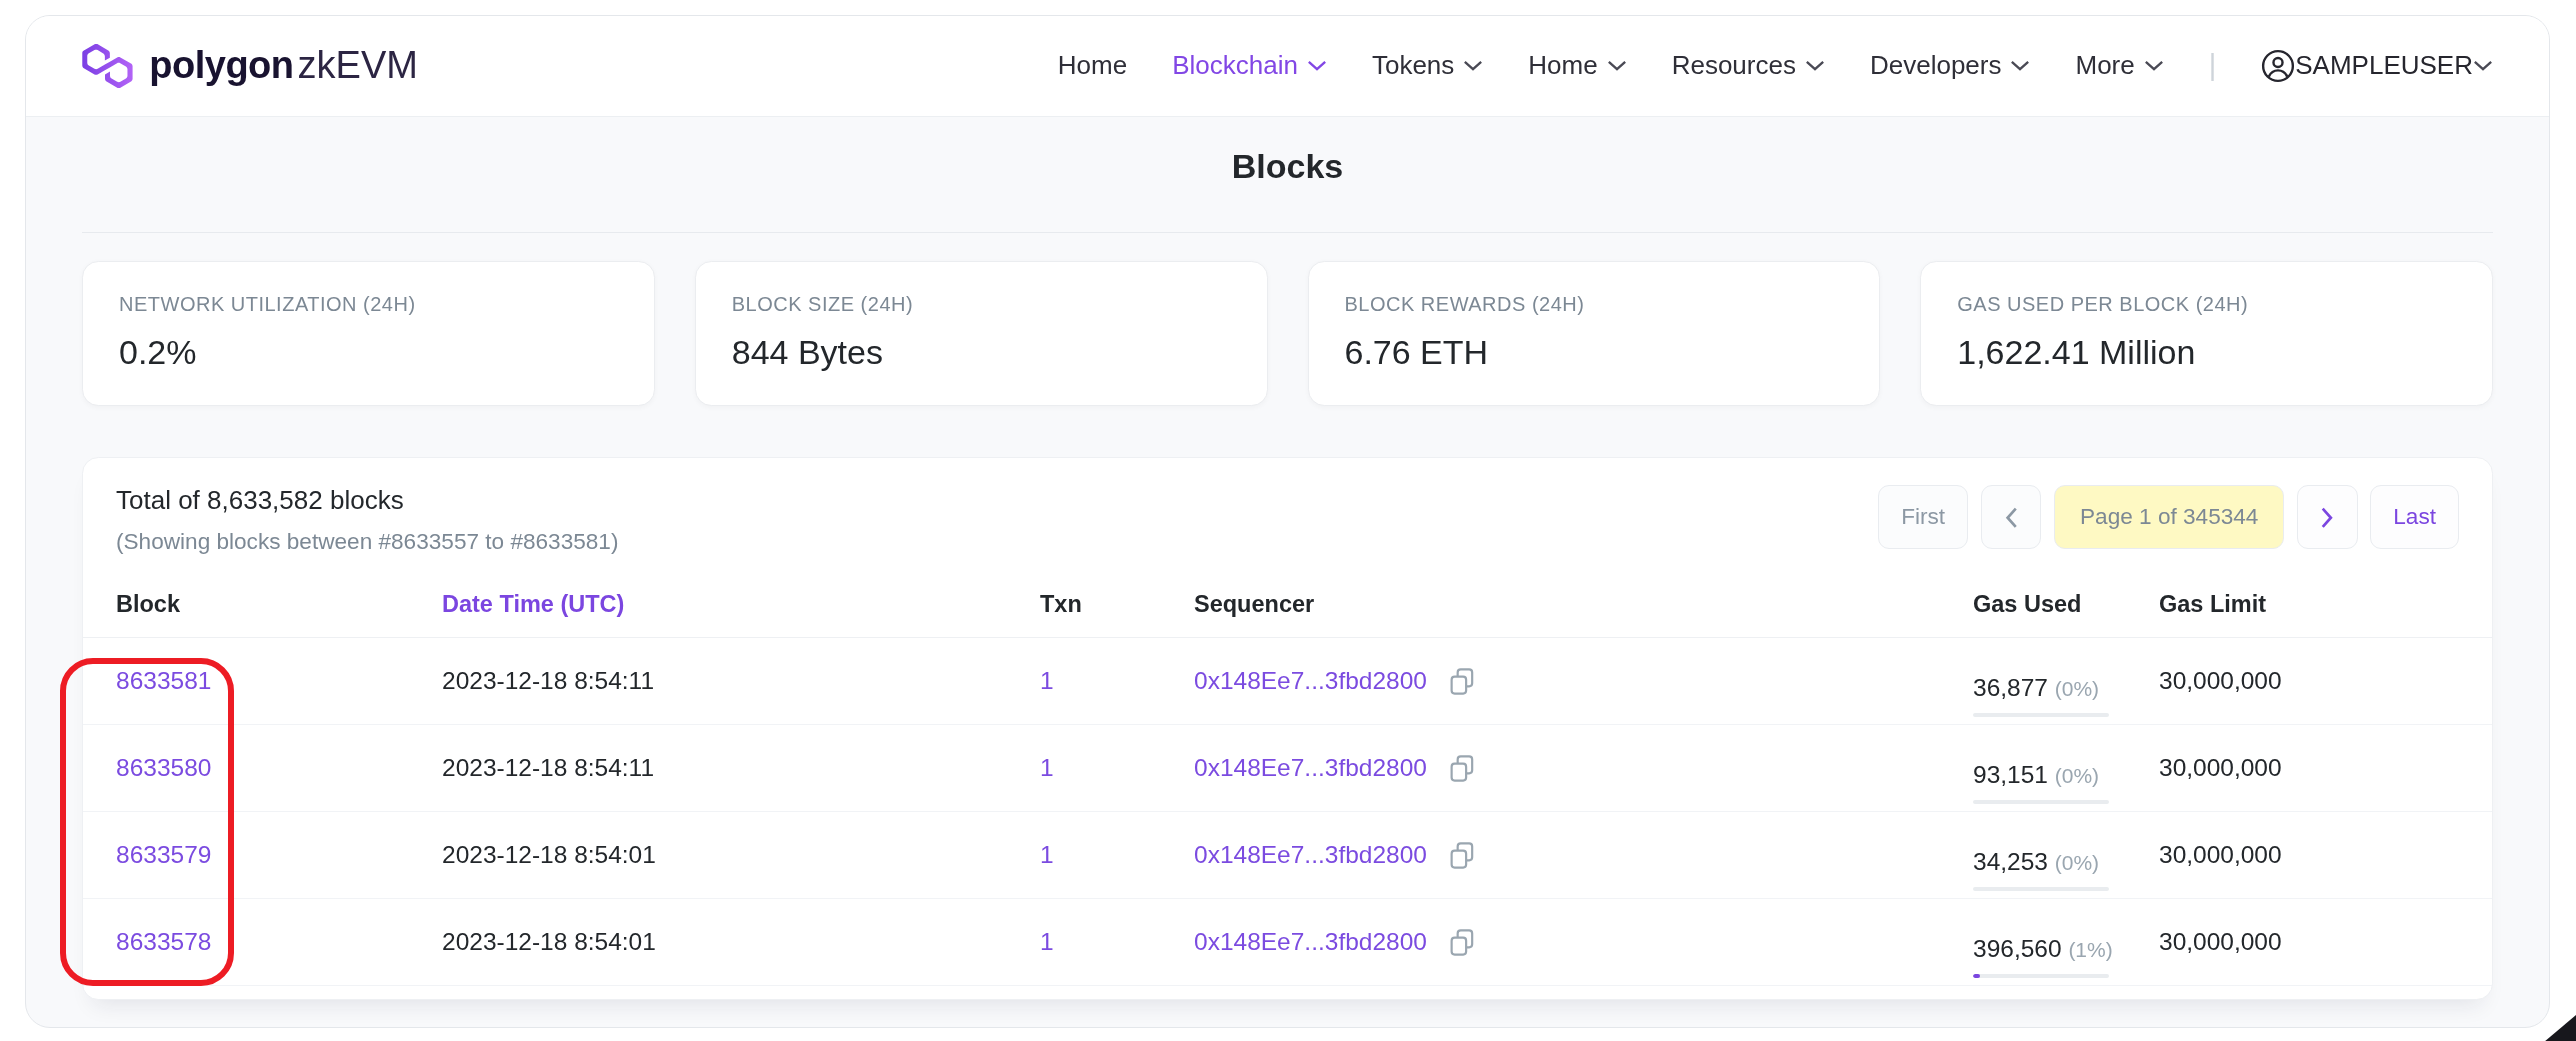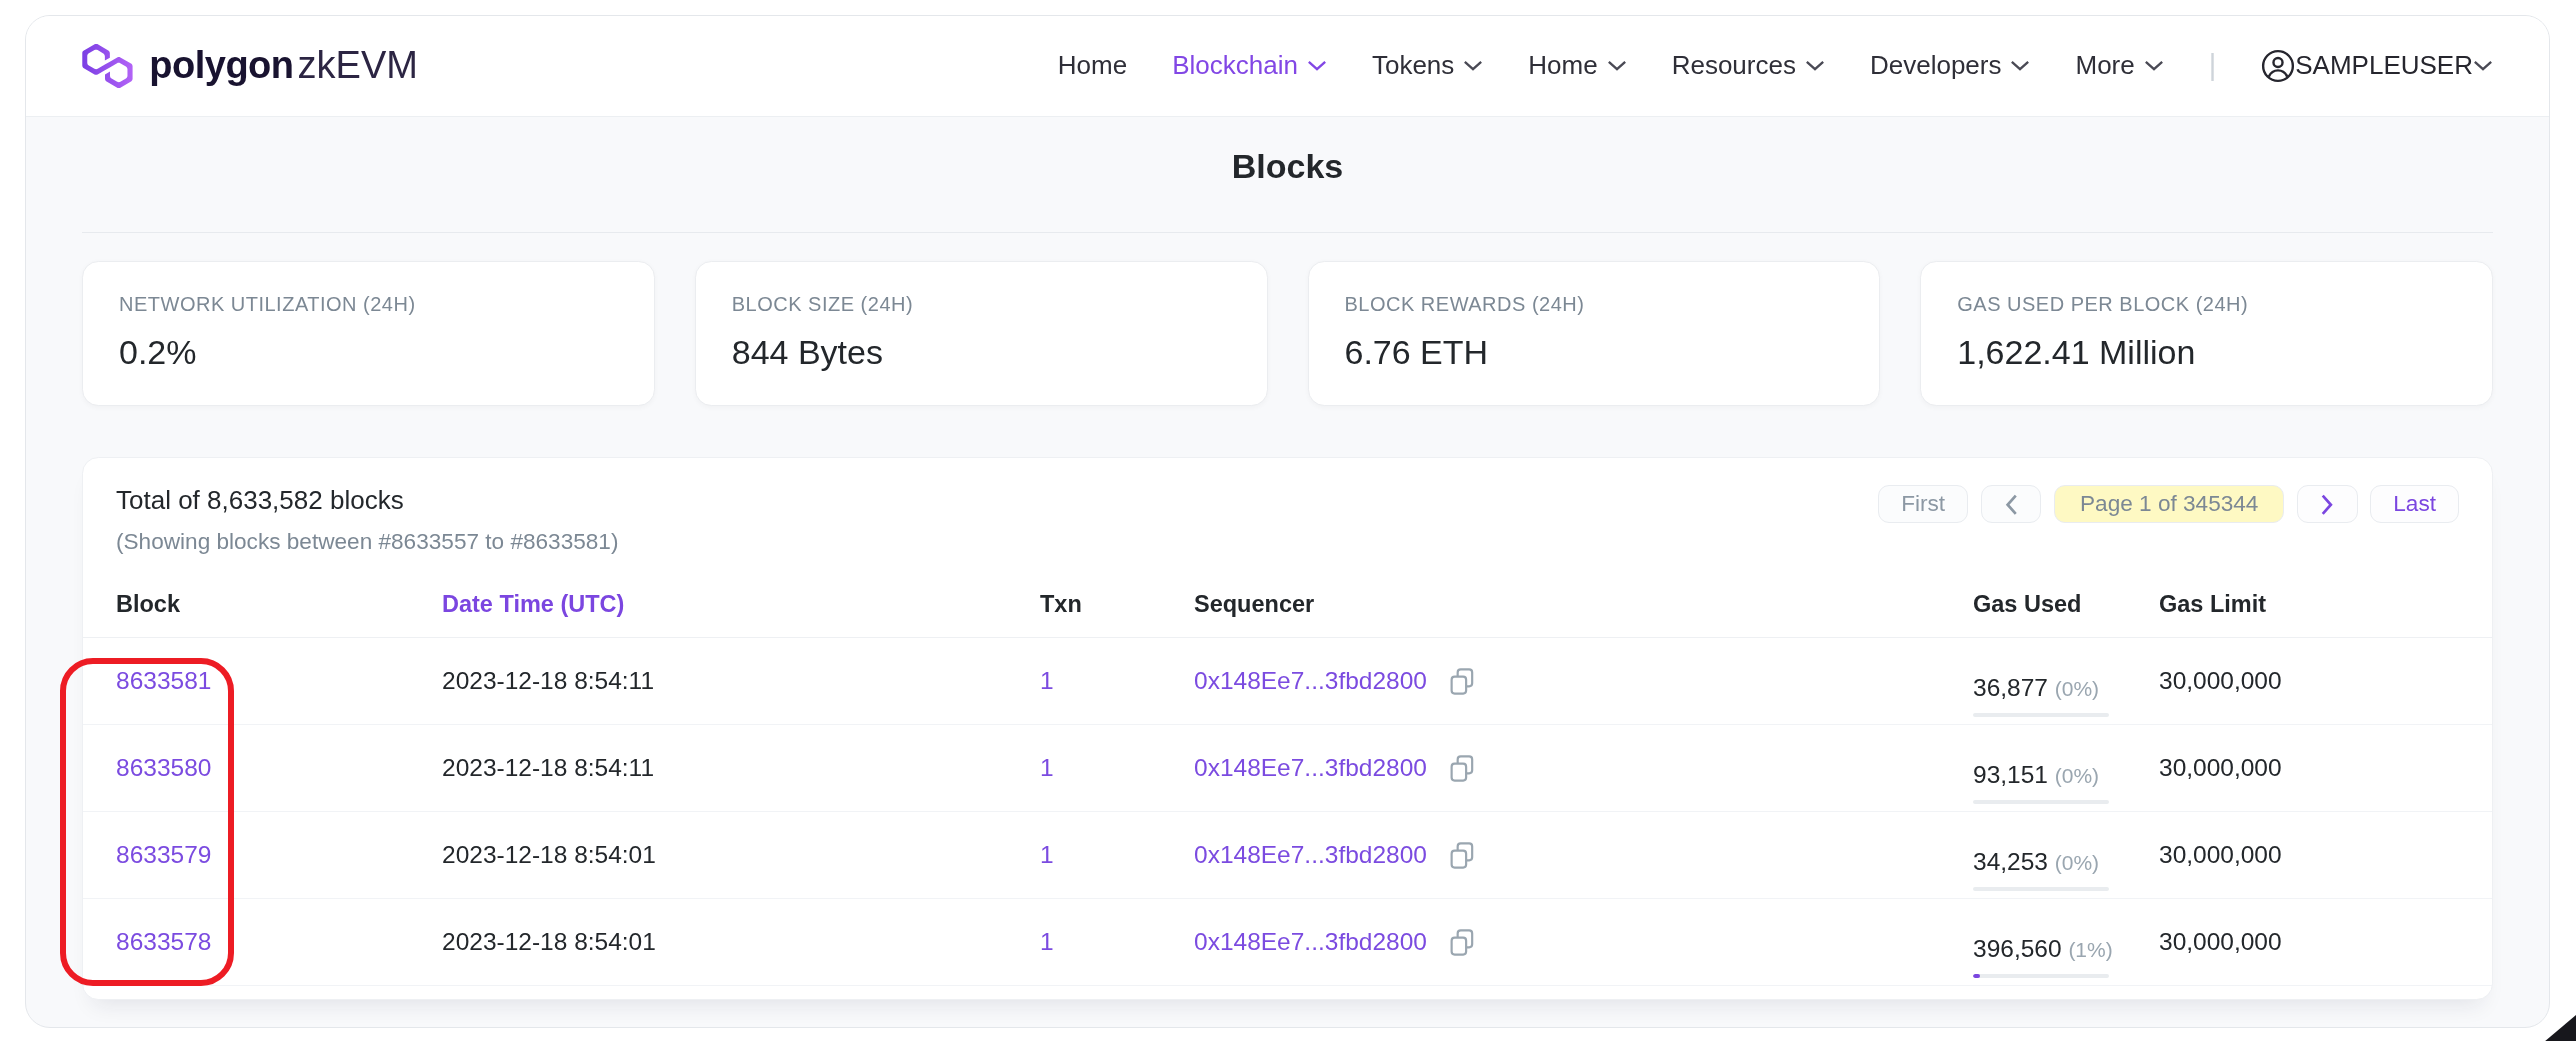--- a/index.html
+++ b/index.html
@@ -35,21 +35,21 @@
   .card-value { font-size:34px; color:#23272b; margin-top:16.3px; }
 
   
   .panel { margin-top:51px; background:#fff; border:0.9px solid #eef0f3; border-radius:16.3px;
     box-shadow:0 14.5px 22px -11px rgba(30,30,60,0.10); padding-bottom:12.7px; }
   .panel-head { display:flex; justify-content:space-between; align-items:flex-start; padding:27px 33px 0; }
   .total-line { font-size:26px; color:#23272b; }
   .range-line { font-size:22.6px; color:#7c8894; margin-top:12.7px; }
 
   .pagination { display:flex; gap:12.7px; align-items:center; }
-  .pg-btn { height:38px; border-radius:11px; border:0.9px solid #e9ecf0; background:#fdfdfe;
+  .pg-btn { height:64px; border-radius:11px; border:0.9px solid #e9ecf0; background:#fdfdfe;
     display:flex; align-items:center; justify-content:center; padding:0 22px; font-size:22.6px; cursor:pointer; }
   .pg-btn.disabled { color:#8c98a4; background:#fbfcfd; cursor:default; }
   .pg-btn.enabled { color:#7b46e0; }
   .pg-pill { background:#fef9c3; color:#7c8894; padding:16px 25px; cursor:default; }
 
   .grid { display:grid; grid-template-columns:326px 598px 154px 779px 186px auto; padding:0 33px; align-items:center; }
   .thead { height:67px; margin-top:16.3px; font-size:23.5px; font-weight:700; color:#23272b; border-bottom:0.9px solid #eef0f3; }
   .th-datetime { color:#7b46e0; cursor:pointer; }
   .trow { height:87px; border-bottom:0.9px solid #f1f3f6; font-size:24.5px; color:#23272b; }
   .trow:last-of-type { border-bottom:0.9px solid #f1f3f6; }

